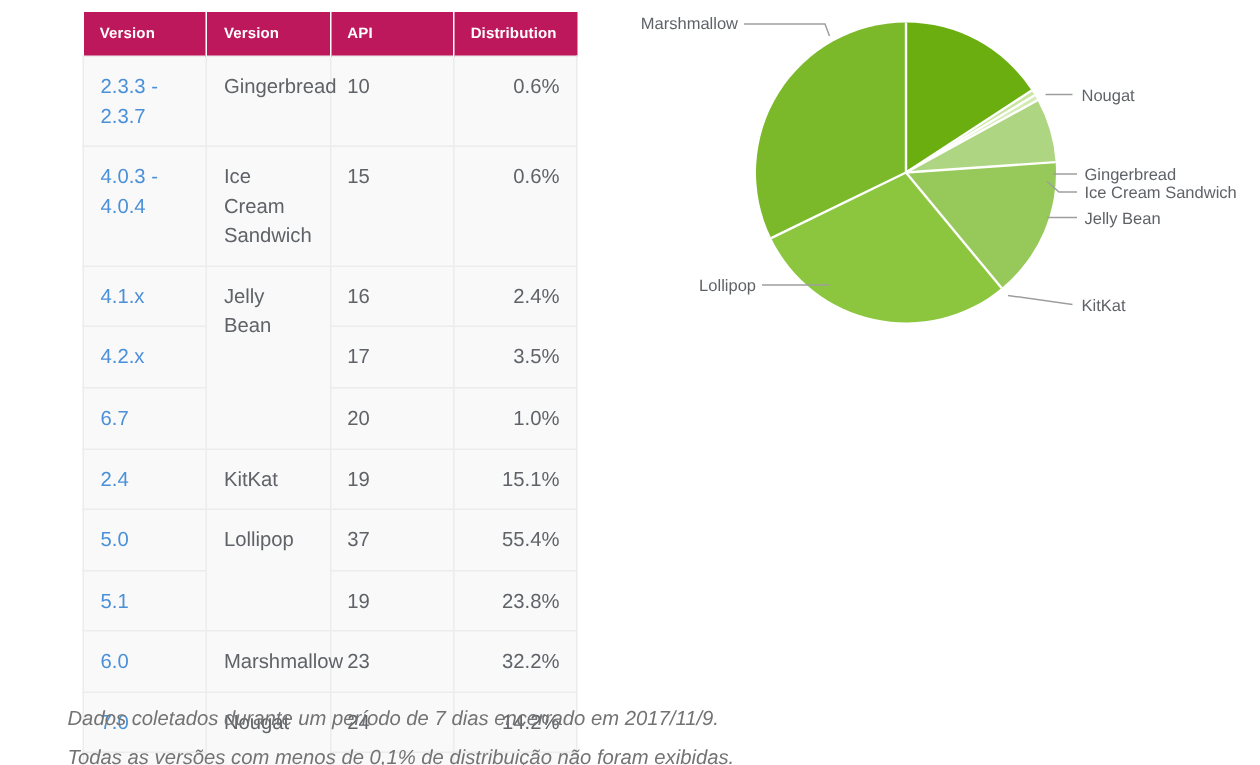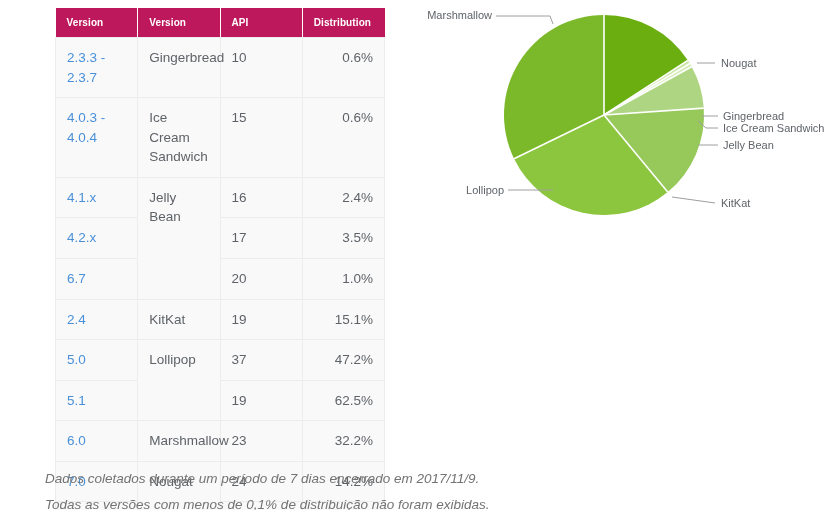--- a/index.html
+++ b/index.html
@@ -161,27 +161,27 @@
           <td class="col-version"><span class="vlink">2.4</span></td>
           <td class="col-codename">KitKat</td>
           <td class="col-api">19</td>
           <td class="col-dist">15.1%</td>
         </tr>
 
         <tr>
           <td class="col-version"><span class="vlink">5.0</span></td>
           <td class="col-codename" rowspan="2">Lollipop</td>
           <td class="col-api">37</td>
-          <td class="col-dist">47.2%</td>
+          <td class="col-dist">55.4%</td>
         </tr>
 
         <tr>
           <td class="col-version"><span class="vlink">5.1</span></td>
           <td class="col-api">19</td>
-          <td class="col-dist">62.5%</td>
+          <td class="col-dist">23.8%</td>
         </tr>
 
         <tr>
           <td class="col-version"><span class="vlink">6.0</span></td>
           <td class="col-codename">Marshmallow</td>
           <td class="col-api">23</td>
           <td class="col-dist">32.2%</td>
         </tr>
 
         <tr>

